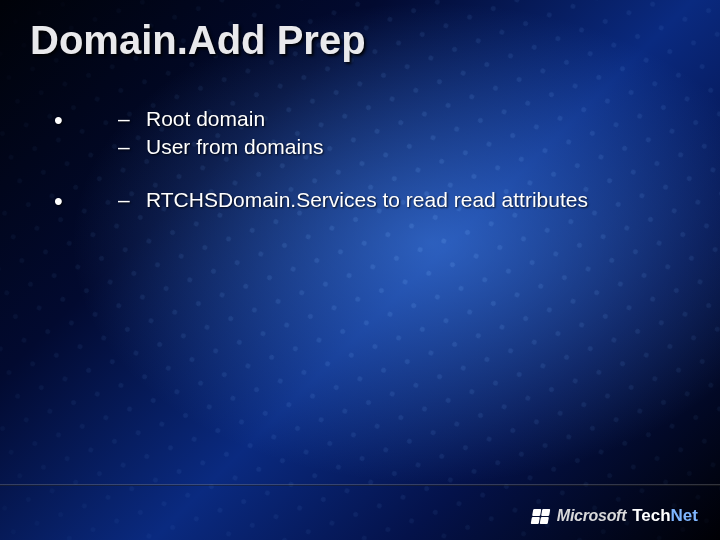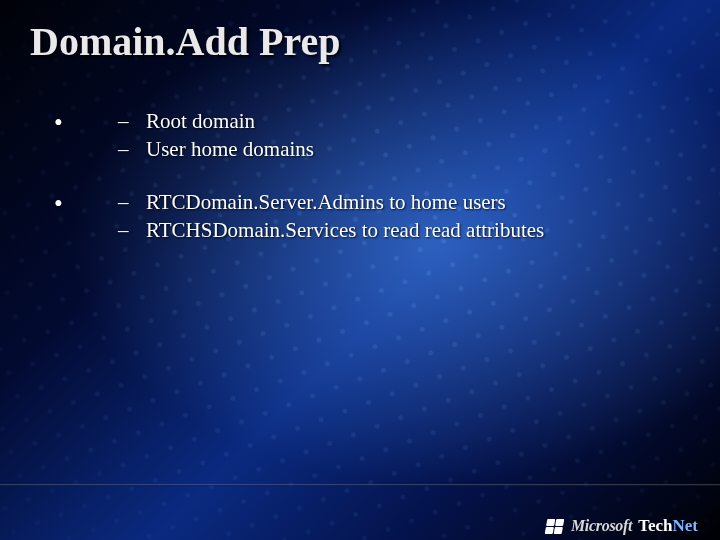--- a/index.html
+++ b/index.html
@@ -23,21 +23,20 @@
     transform-origin: 50% 40%;
     mask: radial-gradient(ellipse 500px 350px at 55% 45%, #000 0%, transparent 70%);
     -webkit-mask: radial-gradient(ellipse 500px 350px at 55% 45%, #000 0%, transparent 70%);
     pointer-events: none;
   }
   .slide {
     position: relative;
     width: 100%;
     height: 100%;
     padding: 18px 12px 0 30px;
-    font-family: Liberation Serif, serif;
   }
   .title {
     font-size: 40px;
     font-weight: bold;
     color: #e9e9ec;
     text-shadow: 2px 2px 3px rgba(0,0,0,0.9);
     margin-bottom: 42px;
   }
   ul { list-style: none; }
   .lvl1 {
@@ -78,21 +77,21 @@
   .sep {
     position: absolute;
     left: 0; right: 0;
     bottom: 54px;
     height: 2px;
     background: linear-gradient(to bottom, rgba(255,255,255,0.25), rgba(0,0,0,0.6));
   }
   .footer {
     position: absolute;
     right: 22px;
-    bottom: 4px;
+    bottom: 14px;
     display: flex;
     align-items: center;
     gap: 6px;
     color: #d8d8da;
   }
   .ms {
     font-size: 16px;
     font-style: italic;
     font-weight: bold;
     letter-spacing: -0.3px;
@@ -116,26 +115,25 @@
 </head>
 <body>
 
 <div class="slide">
   <h1 class="title">Domain.Add Prep</h1>
 
   <ul class="lvl1">
     <li>
       <ul class="lvl2">
         <li><span>Root domain</span></li>
-        <li><span>User home domains</span></li>
+        <li><span>User from domains</span></li>
       </ul>
     </li>
     <li>
       <ul class="lvl2">
-        <li><span>RTCDomain.Server.Admins to home users</span></li>
         <li><span>RTCHSDomain.Services to read read attributes</span></li>
       </ul>
     </li>
   </ul>
 
   <div class="sep"></div>
 
   <div class="footer">
     <span class="winflag">
       <span></span>

